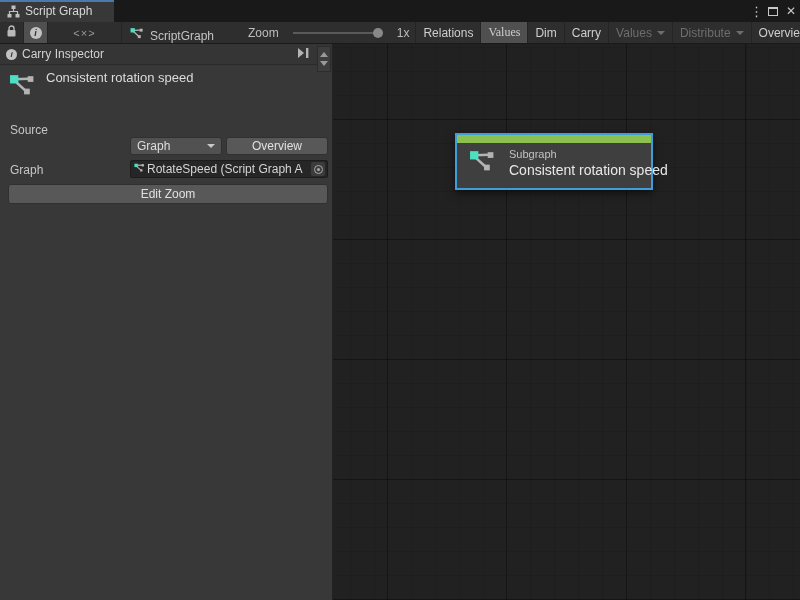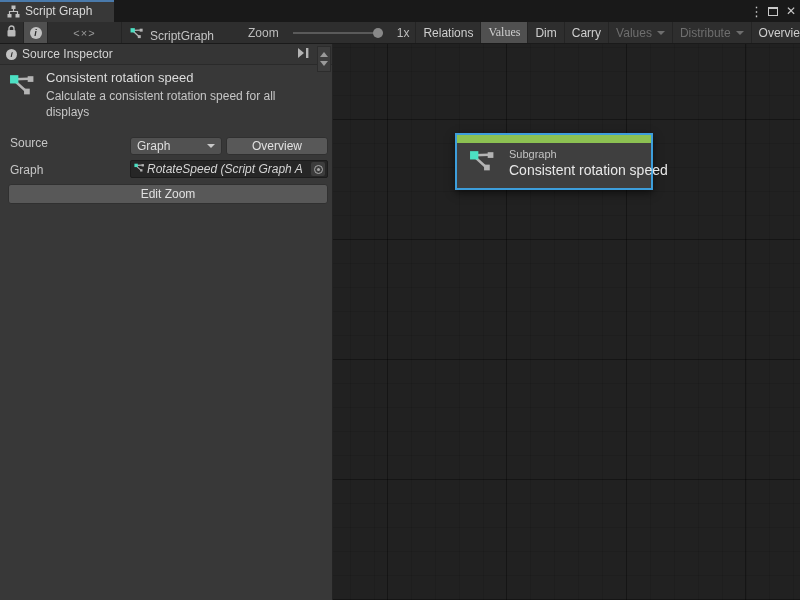--- a/index.html
+++ b/index.html
@@ -177,21 +177,21 @@
       </div>
       <div class="tbtn" style="border-right:none;">
         
       </div>
     </div>
   </div>
 
   <div class="inspector">
     <div class="insp-header">
       <span class="info-circle">i</span>
-      <span>Source Inspector</span>
+      <span>Carry Inspector</span>
       <span class="expand-icon">
         <svg width="14" height="12" viewBox="0 0 14 12">
           <path d="M2 1 L8 6 L2 11 Z" fill="#b4b4b4"></path>
           <rect x="10" y="1" width="2.4" height="10" fill="#b4b4b4"></rect>
         </svg>
       </span>
     </div>
     <div class="scroll-arrows">
       <span class="tri-up"></span>
       <span class="tri-down"></span>
@@ -199,33 +199,32 @@
 
     <span class="summary-icon">
       <svg width="27" height="27" viewBox="0 0 26 26">
         <path d="M5 8 L19 7.5 M5 9 L16 19" stroke="#b4b4b4" stroke-width="2.4" fill="none"></path>
         <rect x="1" y="4" width="8" height="8" fill="#4ce0c3"></rect>
         <rect x="18" y="5" width="5.5" height="5.5" fill="#b4b4b4"></rect>
         <rect x="14.5" y="17" width="5.5" height="5.5" fill="#b4b4b4"></rect>
       </svg>
     </span>
     <div class="summary-title">Consistent rotation speed</div>
-    <div class="summary-desc">Calculate a consistent rotation speed for all displays</div>
-
-    <span class="row-label" style="top:92px;">Source</span>
+
+    <span class="row-label" style="top:79px;">Source</span>
     <div class="dropdown" style="top:93px;">
       <span>Graph</span>
       <span class="caret"></span>
     </div>
     <div class="btn" style="left:226px; top:93px; width:102px;">
       <span>Overview</span>
     </div>
 
     <span class="row-label" style="top:119px;">Graph</span>
-    <div class="object-field" style="top:116px;font-style:italic;">
+    <div class="object-field" style="top:116px;">
       <span>
         <svg width="11" height="11" viewBox="0 0 26 26">
           <path d="M5 8 L19 7.5 M5 9 L16 19" stroke="#b4b4b4" stroke-width="2.6" fill="none"></path>
           <rect x="1" y="4" width="8" height="8" fill="#4ce0c3"></rect>
           <rect x="18" y="5" width="5.5" height="5.5" fill="#b4b4b4"></rect>
           <rect x="14.5" y="17" width="5.5" height="5.5" fill="#b4b4b4"></rect>
         </svg>
       </span>
       <span class="val">RotateSpeed (Script Graph A</span>
       <span class="picker">

